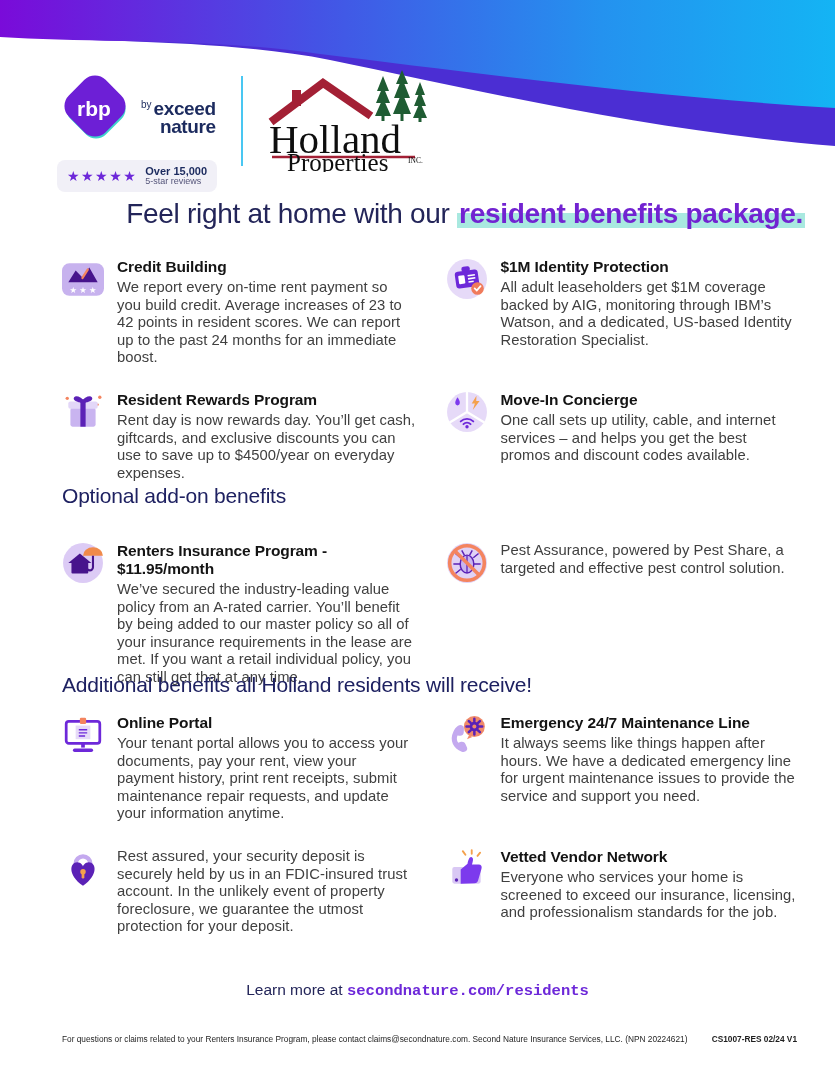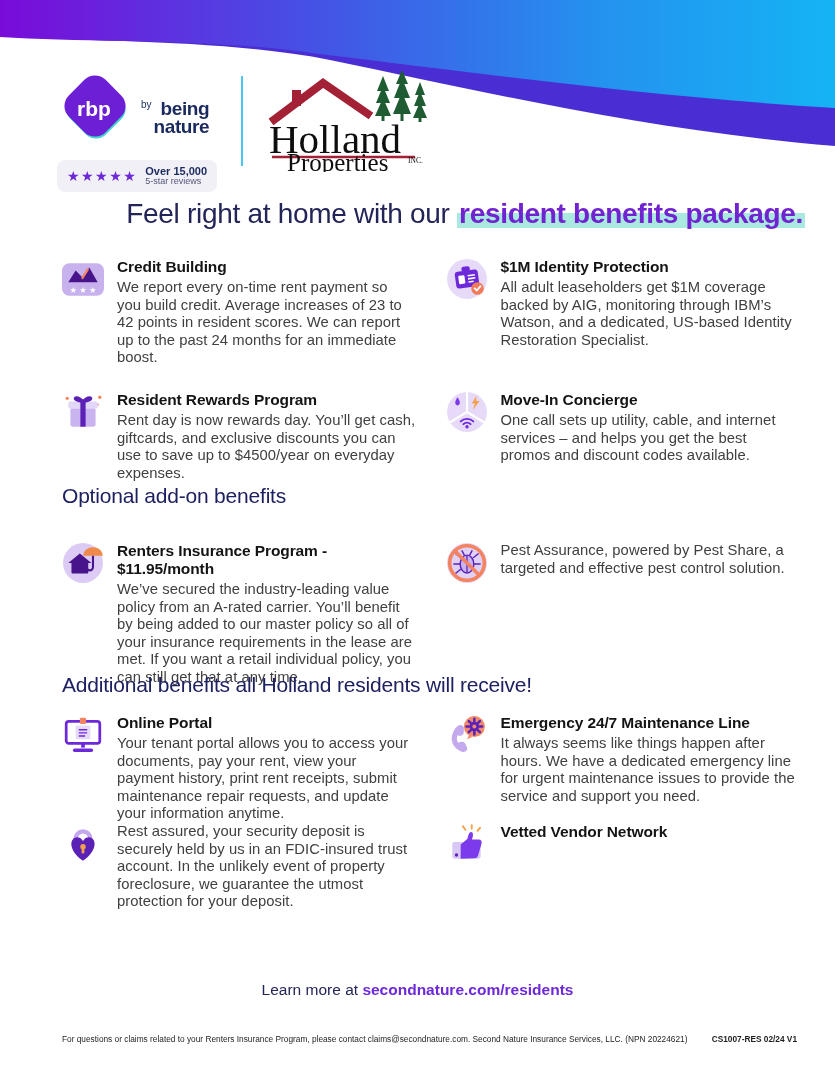--- a/index.html
+++ b/index.html
@@ -26,34 +26,34 @@
 
   
   .headline { position: absolute; top: 198px; left: 62px; right: 30px; font-size: 28px; color: #232559; font-weight: normal; letter-spacing: -0.3px; text-align: right; }
   .headline .hl { color: #7223D1; font-weight: bold;
     background: linear-gradient(to bottom, transparent 50%, #A9E9E0 50%, #A9E9E0 97%, transparent 97%); padding: 0 2px; }
 
   
   .bgrid { position: absolute; left: 62px; right: 36px; display: grid; grid-template-columns: 1fr 1fr; column-gap: 30px; }
   .bgrid.core { top: 258px; row-gap: 24px; }
   .bgrid.optional { top: 542px; }
-  .bgrid.additional { top: 714px; }
+  .bgrid.additional { top: 714px; row-gap: 25px; }
   .bitem { display: flex; gap: 13px; align-items: flex-start; }
   .bicon { flex: none; width: 42px; height: 42px; }
   .bicon svg { width: 42px; height: 42px; display: block; }
   .btext h3 { font-size: 15.5px; color: #141414; margin-bottom: 3px; letter-spacing: -0.1px; }
   .btext p { font-size: 14.8px; color: #404040; line-height: 17.6px; letter-spacing: 0.05px; }
 
   .section-h { position: absolute; left: 62px; font-size: 21px; font-weight: normal; color: #1E2161; letter-spacing: -0.2px; }
   .section-h.opt { top: 484px; }
   .section-h.add { top: 673px; }
 
   
   .learn-more { position: absolute; top: 981px; left: 0; width: 100%; text-align: center; font-size: 15.5px; color: #232559; }
-  .learn-more .lm-link { color: #6D28D9; font-weight: bold; text-decoration: none; }
+  .learn-more .lm-link { color: #6D28D9; font-weight: bold; text-decoration: none; font-family: Liberation Mono, monospace; }
   .fine-print { position: absolute; top: 1034px; left: 62px; right: 38px; display: flex; justify-content: space-between; gap: 20px; font-size: 8.3px; color: #1E1E1E; }
   .fine-print .code { white-space: nowrap; font-weight: bold; }
 
   
   .holland svg { display: block; }
 </style>
 </head>
 <body>
 
 <div class="page">
@@ -77,21 +77,21 @@
     <div class="rbp-col">
       <div class="rbp-top">
         <span>
           <svg width="78" height="78" viewBox="0 0 78 78">
             <rect x="14" y="14" width="50" height="50" rx="14" fill="#3ED4CC" transform="rotate(45 39 39)"></rect>
             <rect x="12" y="10" width="52" height="52" rx="15" fill="#6D1FD6" transform="rotate(45 38 36)"></rect>
             <text x="37" y="46" text-anchor="middle" font-family="Liberation Sans, sans-serif" font-weight="bold" font-size="21" fill="#fff">rbp</text>
           </svg>
         </span>
         <div class="by-brand">
-          <span class="by-word">by</span><span class="brand-stack"><span>being</span><br><span>nature</span></span>
+          <span class="by-word">by</span><span class="brand-stack"><span>exceed</span><br><span>nature</span></span>
         </div>
       </div>
       <div class="stars-badge">
         <span class="stars">★★★★★</span>
         <span class="rev-col">
           <div class="rev-count">Over 15,000</div>
           <div class="rev-label">5-star reviews</div>
         </span>
       </div>
     </div>
@@ -296,20 +296,21 @@
           <g stroke="#F4A14C" stroke-width="1.8" stroke-linecap="round">
             <path d="M18.5 6.5 l-2.5 -3.5 M24.5 5.5 v-3.5 M30 7.5 l2.5 -3"></path>
           </g>
           <rect x="6" y="18" width="27" height="16" rx="2" fill="#D9C8F4"></rect>
           <circle cx="10" cy="30.5" r="1.6" fill="#5B21B6"></circle>
           <path d="M14 34 V 20.5 L 20.5 15 c 0.8 -4 2 -7 4 -6.2 c 2 0.8 1.2 4 0.2 7 h 6.5 c 2.2 0 3.3 1.8 2.6 3.9 l -3.2 11 c -0.5 1.8 -1.5 2.8 -3.4 2.8 Z" fill="#7C3AED"></path>
         </svg>
       </span>
       <div class="btext">
         <h3>Vetted Vendor Network</h3>
+        <p>Everyone who services your home is screened to exceed our insurance, licensing, and professionalism standards for the job.</p>
       </div>
     </div>
   </div>
 
   <div class="learn-more">
     <span>Learn more at </span><a href="#" class="lm-link">secondnature.com/residents</a>
   </div>
 
   <div class="fine-print">
     <span>For questions or claims related to your Renters Insurance Program, please contact claims@secondnature.com. Second Nature Insurance Services, LLC. (NPN 20224621)</span>

